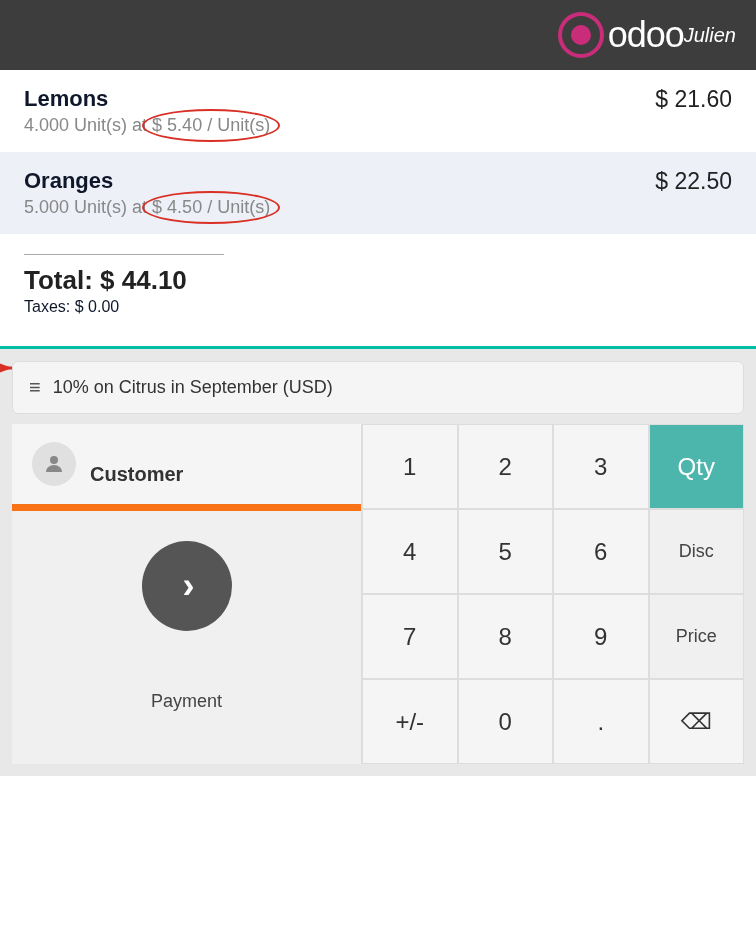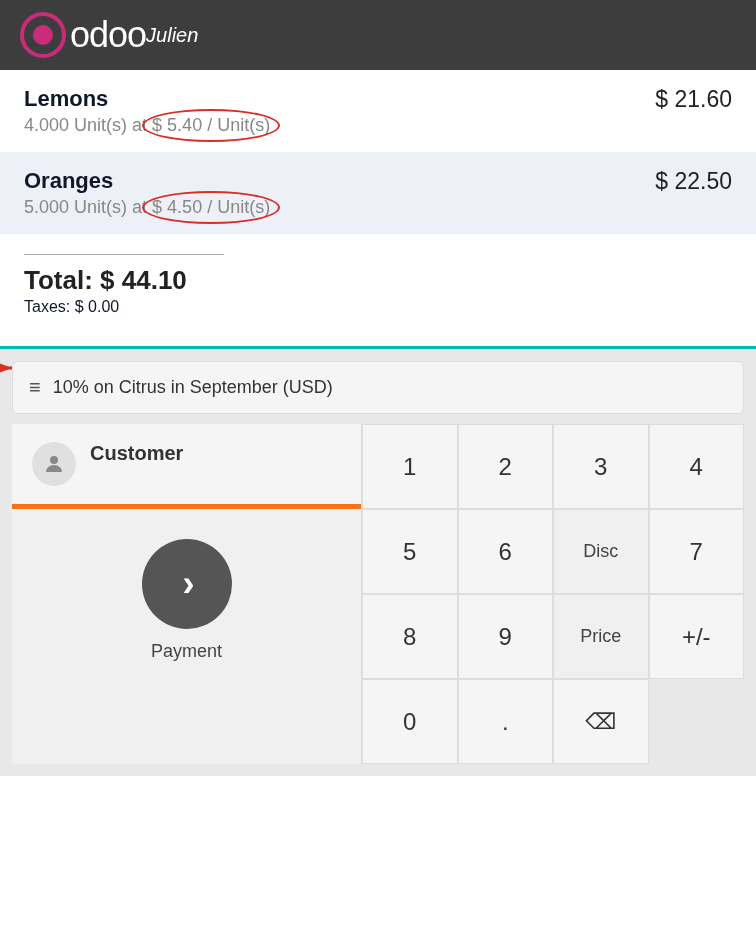--- a/index.html
+++ b/index.html
@@ -9,21 +9,21 @@
       width: 756px;
       min-height: 950px;
       overflow-x: hidden;
     }
 
     
     .header {
       background: #3d3d3d;
       display: flex;
       align-items: center;
-      justify-content: flex-start;
+      justify-content: flex-end;
       padding: 12px 20px;
       height: 70px;
     }
     .odoo-logo {
       display: flex;
       align-items: center;
       gap: 0;
     }
     .odoo-logo .logo-icon {
       width: 46px;
@@ -153,24 +153,24 @@
       display: flex;
       gap: 0;
     }
     .left-panel {
       width: 350px;
       background: #f0f0f0;
       border-right: 1px solid #ddd;
     }
     .customer-row {
       display: flex;
-      align-items: flex-start;
+      align-items: flex-end;
       gap: 14px;
       padding: 18px 20px;
-      border-bottom: 5px solid #f97316;
+      border-bottom: 7px solid #f97316;
       background: #f5f5f5;
     }
     .customer-avatar {
       width: 44px;
       height: 44px;
       background: #e0e0e0;
       border-radius: 50%;
       display: flex;
       align-items: center;
       justify-content: center;
@@ -203,20 +203,21 @@
     .payment-btn-chevron {
       color: #fff;
       font-size: 36px;
       font-weight: 700;
       line-height: 1;
       margin-left: 4px;
     }
     .payment-label {
       font-size: 18px;
       color: #444;
+      margin-top: 48px;
     }
 
     
     .right-panel {
       flex: 1;
       display: grid;
       grid-template-columns: repeat(4, 1fr);
       grid-template-rows: repeat(4, 1fr);
       gap: 0;
     }
@@ -350,20 +351,21 @@
         </div>
         <span class="payment-label">Payment</span>
       </div>
     </div>
 
     <div class="right-panel">
 
       <div class="num-btn">1</div>
       <div class="num-btn">2</div>
       <div class="num-btn">3</div>
+      <div class="num-btn active">Qty</div>
 
       <div class="num-btn">4</div>
       <div class="num-btn">5</div>
       <div class="num-btn">6</div>
       <div class="num-btn action">Disc</div>
 
       <div class="num-btn">7</div>
       <div class="num-btn">8</div>
       <div class="num-btn">9</div>
       <div class="num-btn action">Price</div>

